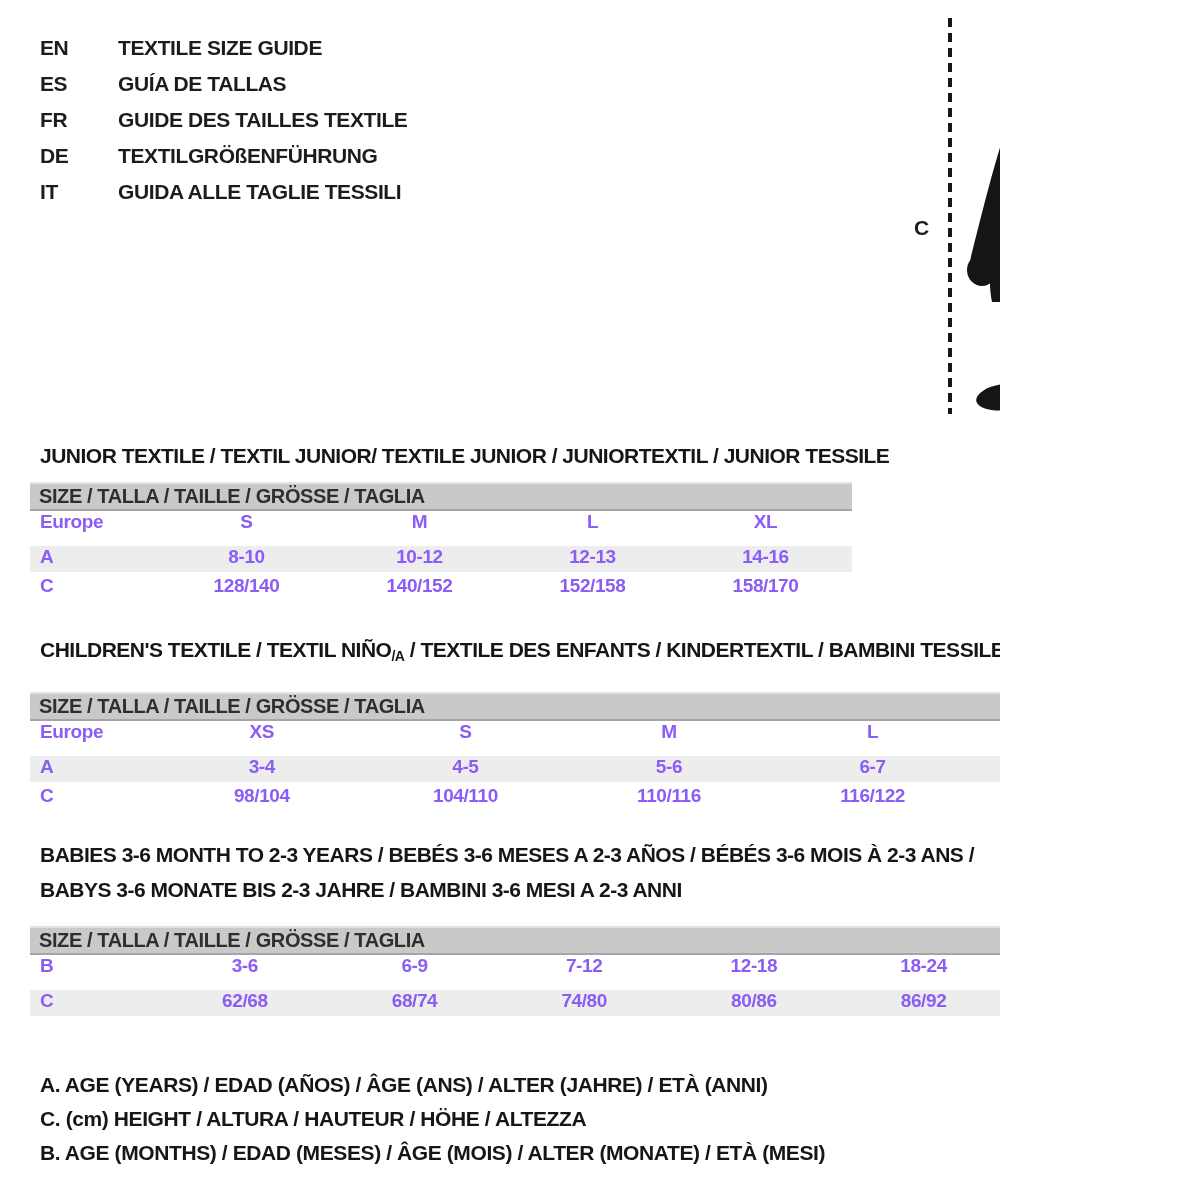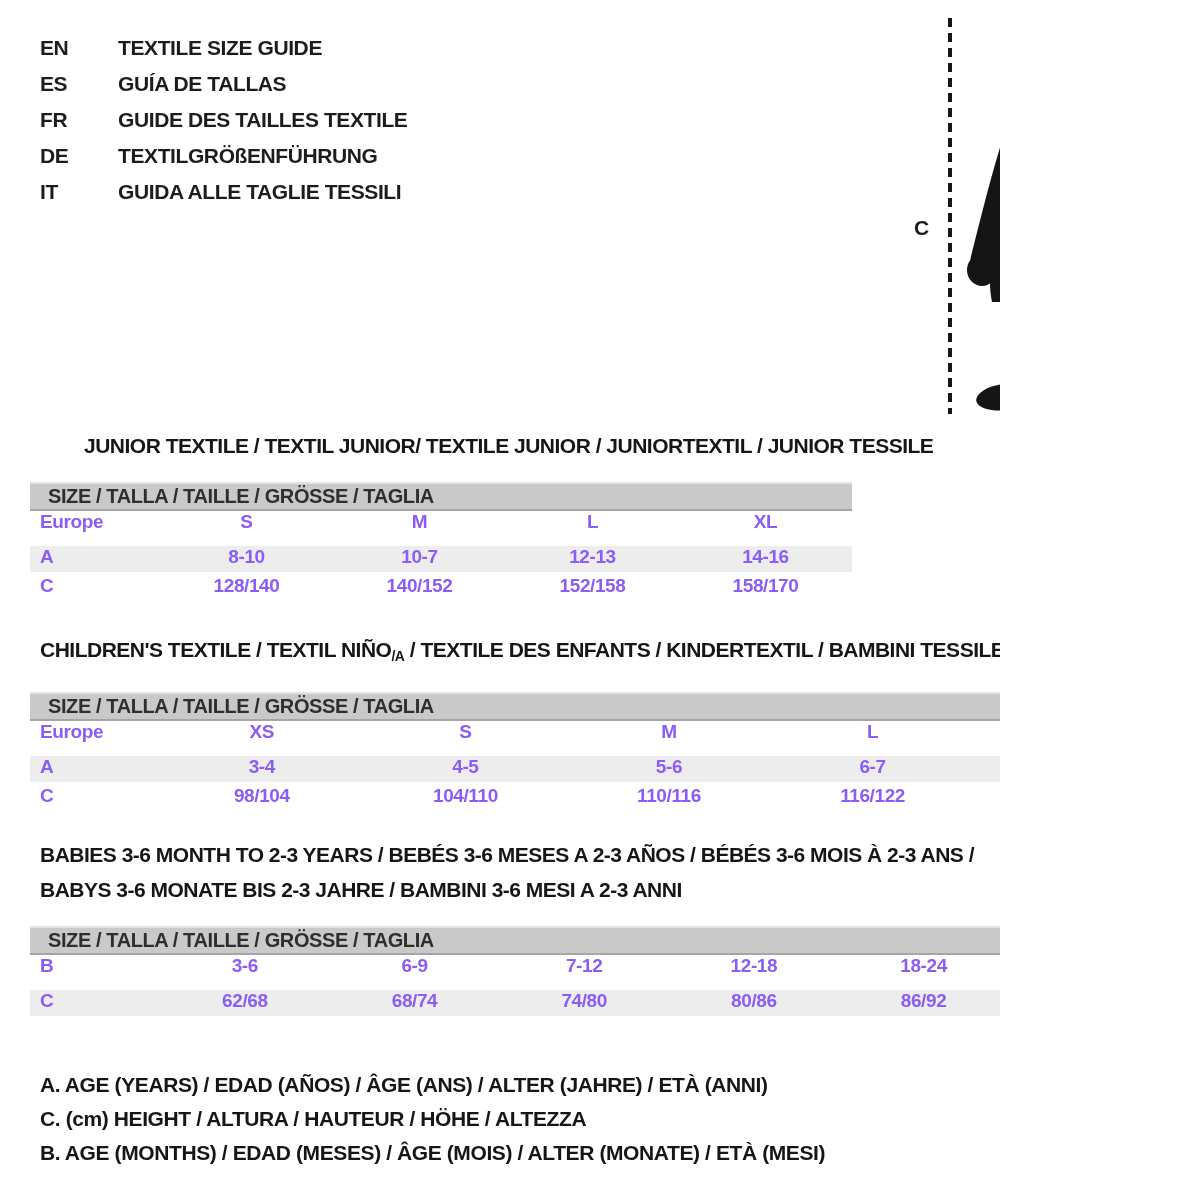--- a/index.html
+++ b/index.html
@@ -23,21 +23,21 @@
   .sec-title{position:absolute;left:40px;margin:0;font-size:21px;font-weight:700;
     letter-spacing:-0.5px;white-space:nowrap;color:#161616;}
   .sub{font-size:14px;vertical-align:-4px;letter-spacing:-0.5px;}
   
   .sg-table{position:absolute;left:30px;}
   .t1{top:482px;width:822px;}
   .t2{top:692px;width:1148px;}
   .t3{top:926px;width:1148px;}
   .size-bar{box-sizing:border-box;height:29px;background:#c9c9c9;
     border-top:2px solid #e3e3e3;border-bottom:2px solid #a5a5a5;
-    display:flex;align-items:center;padding-left:18px;
+    display:flex;align-items:center;padding-left:9px;
     font-weight:700;font-size:20px;letter-spacing:-0.4px;color:#2e2e2e;}
   .trow{box-sizing:border-box;display:flex;height:32px;align-items:flex-start;
     font-size:19px;font-weight:700;letter-spacing:-0.4px;color:#8b5cf6;}
   .trow.shaded{background:#ededed;border-top:3px solid #ffffff;border-bottom:3px solid #ffffff;}
   .tlabel{width:120px;padding-left:10px;}
   .tcell{flex:1;text-align:center;}
   
   .babies-title-line1{top:843px;}
   .babies-title-line2{top:878px;}
   
@@ -86,34 +86,34 @@
       <path d="M130,118 C140,145 144,172 138,202" fill="none" stroke="#151515" stroke-width="27" stroke-linecap="round"></path>
       <ellipse cx="136" cy="212" rx="14" ry="15"></ellipse>
       <path d="M80,291 L97,246 L114,291 Z" fill="#ffffff"></path>
       <path d="M70,280 C67,315 62,345 58,372" fill="none" stroke="#151515" stroke-width="31" stroke-linecap="round"></path>
       <path d="M126,280 C130,315 134,348 138,375" fill="none" stroke="#151515" stroke-width="31" stroke-linecap="round"></path>
       <ellipse cx="46" cy="385" rx="28" ry="13" transform="rotate(-8 46 385)"></ellipse>
       <ellipse cx="150" cy="390" rx="28" ry="13" transform="rotate(8 150 390)"></ellipse>
     </g>
   </svg>
 
-  <h2 class="sec-title" style="top:434px;margin-left:44px;">JUNIOR TEXTILE / TEXTIL JUNIOR/ TEXTILE JUNIOR / JUNIORTEXTIL / JUNIOR TESSILE</h2>
+  <h2 class="sec-title" style="top:444px;">JUNIOR TEXTILE / TEXTIL JUNIOR/ TEXTILE JUNIOR / JUNIORTEXTIL / JUNIOR TESSILE</h2>
   <div class="sg-table t1">
     <div class="size-bar">SIZE / TALLA / TAILLE / GRÖSSE / TAGLIA</div>
     <div class="trow">
       <div class="tlabel">Europe</div>
       <div class="tcell">S</div>
       <div class="tcell">M</div>
       <div class="tcell">L</div>
       <div class="tcell">XL</div>
     </div>
     <div class="trow shaded">
       <div class="tlabel">A</div>
       <div class="tcell">8-10</div>
-      <div class="tcell">10-7</div>
+      <div class="tcell">10-12</div>
       <div class="tcell">12-13</div>
       <div class="tcell">14-16</div>
     </div>
     <div class="trow">
       <div class="tlabel">C</div>
       <div class="tcell">128/140</div>
       <div class="tcell">140/152</div>
       <div class="tcell">152/158</div>
       <div class="tcell">158/170</div>
     </div>

